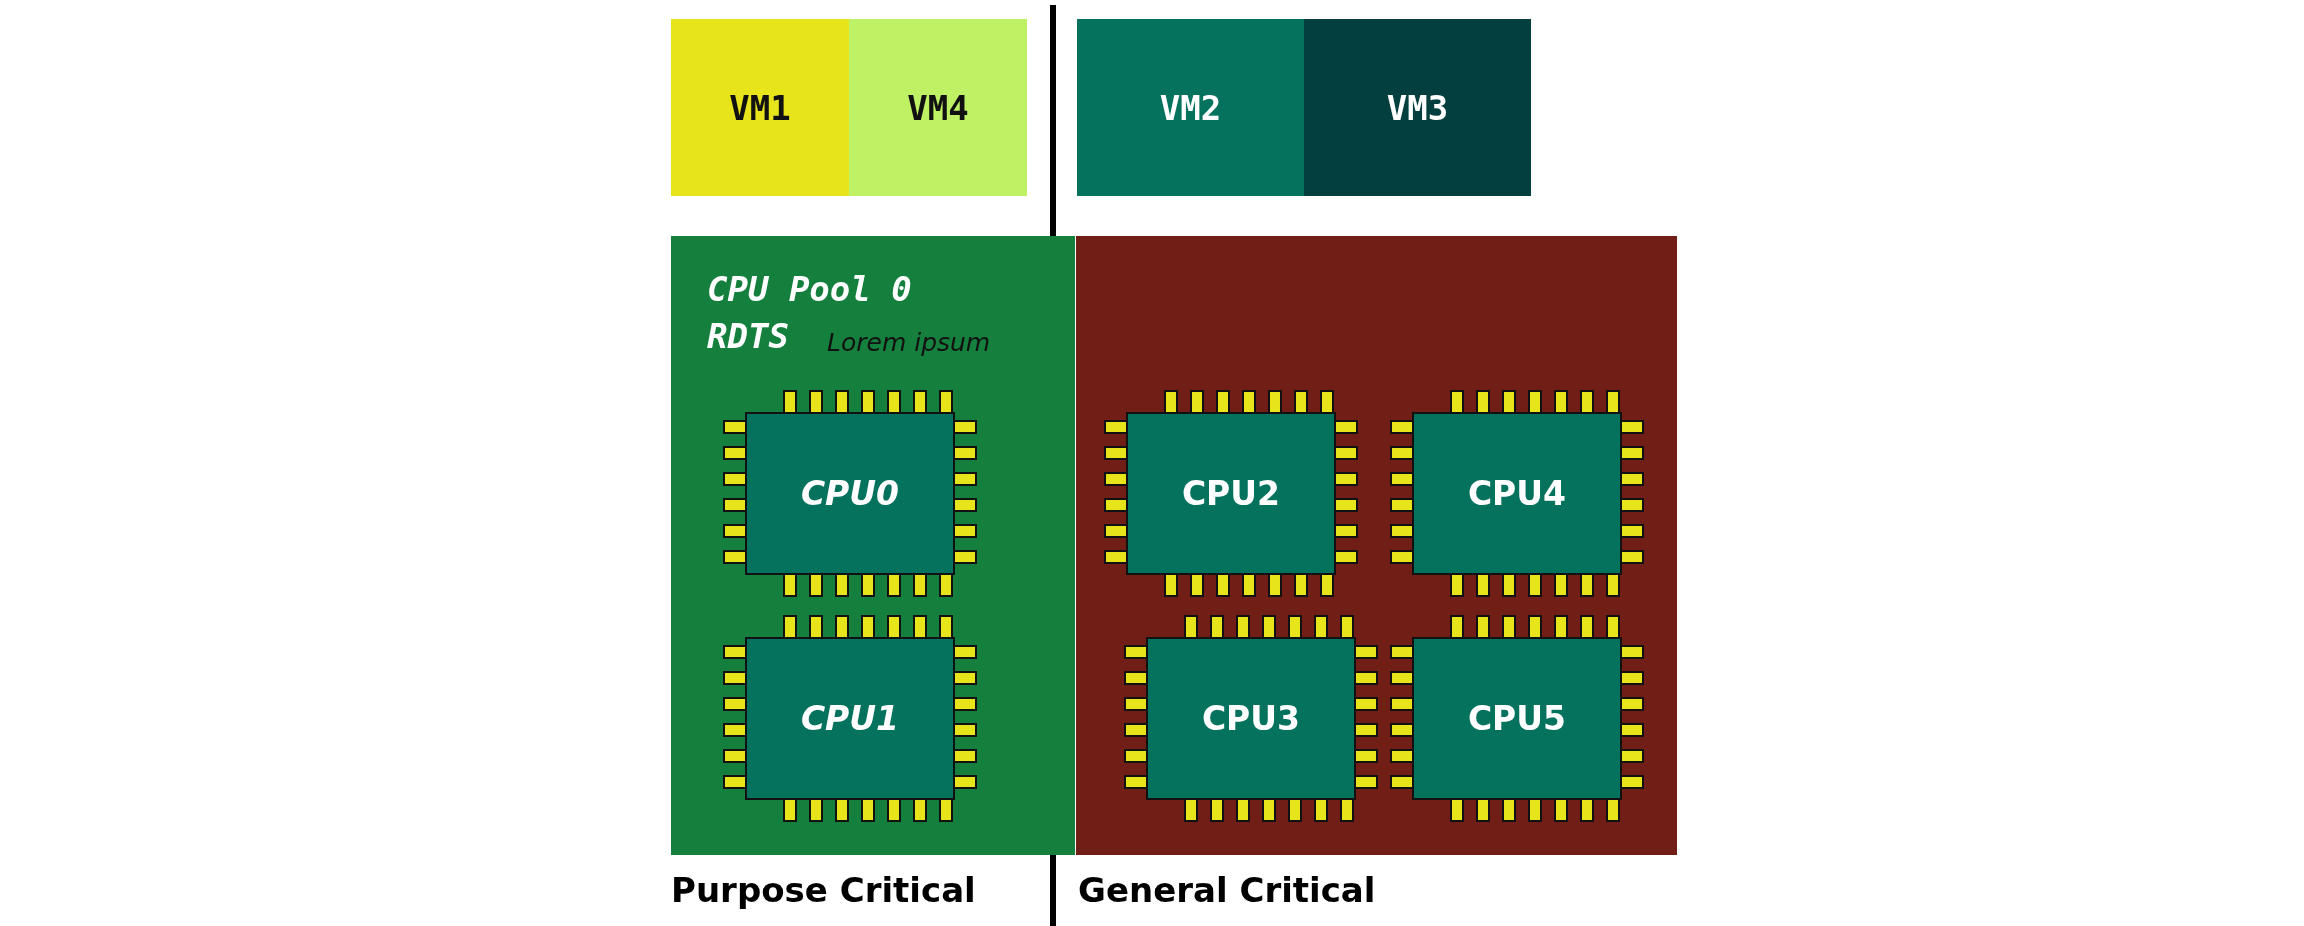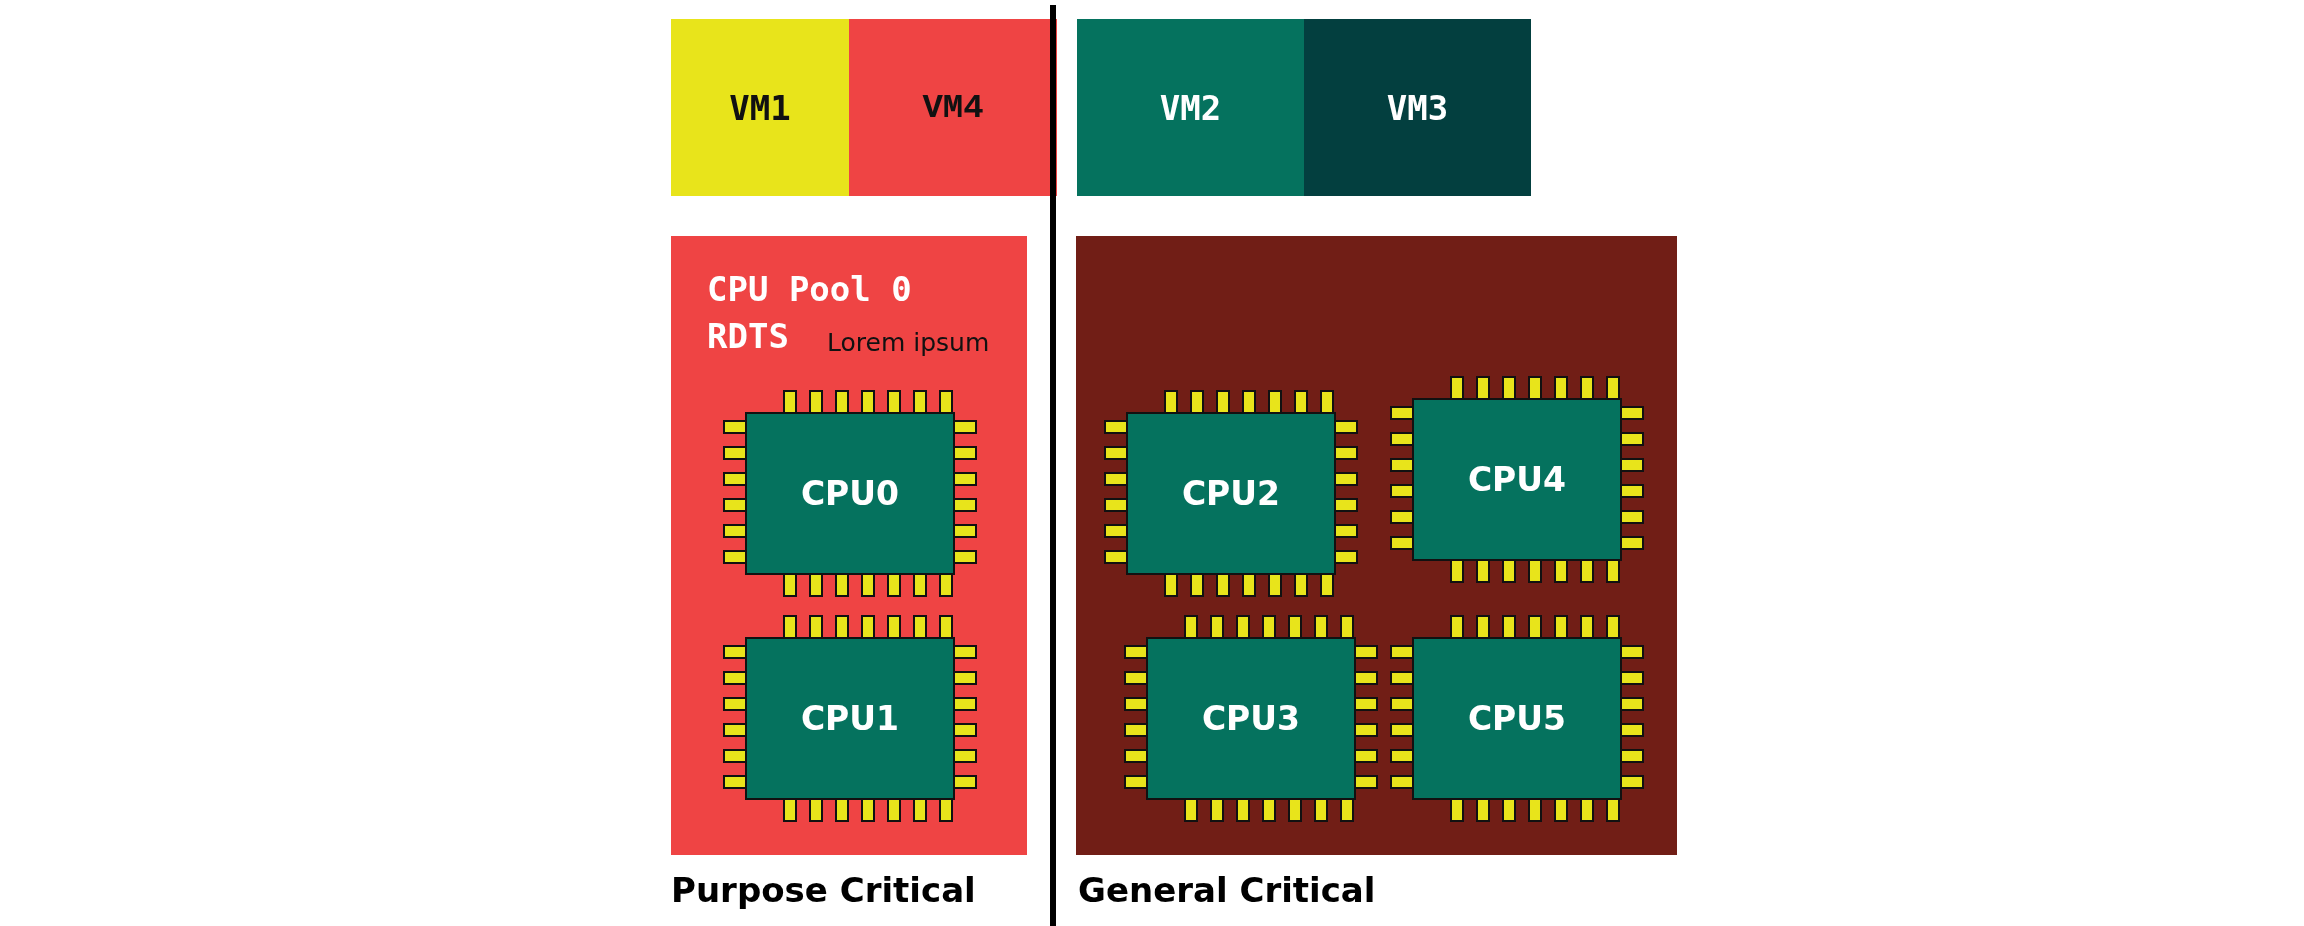--- a/index.html
+++ b/index.html
@@ -19,33 +19,33 @@
   .pin.v { width:14px; height:24px; }
   .pin.h { width:24px; height:14px; }
   .caption { position:absolute; top:870px; font-family:"DejaVu Sans", sans-serif; font-weight:bold; font-size:34px; color:#000; }
 </style>
 </head>
 <body>
 
 <div class="vm" style="left:671px;width:178px;background:#e8e41b;color:#111;">
   <span>VM1</span>
 </div>
-<div class="vm" style="left:849px;width:208px;background:#ef4444;color:#111;font-family:Liberation Mono, monospace;">
+<div class="vm" style="left:849px;width:178px;background:#bef264;color:#111;">
   <span>VM4</span>
 </div>
 <div class="vm" style="left:1077px;width:227px;background:#05725e;color:#fff;">
   <span>VM2</span>
 </div>
 <div class="vm" style="left:1304px;width:227px;background:#033f3f;color:#fff;">
   <span>VM3</span>
 </div>
 
 <div class="divider"></div>
 
-<div class="pool" style="left:671px;width:356px;background:#ef4444;">
+<div class="pool" style="left:671px;width:404px;background:#15803d;font-style:italic;">
   <div class="pool-title">CPU Pool 0
 RDTS</div>
   <div class="lorem" style="left:156px;top:92px;">Lorem ipsum</div>
   <div class="chip" style="left:74px;top:176px;">
     <div class="body">
         <span>CPU0</span>
       </div>
   <div class="pin v" style="left: 38px; top: -22px;"></div>
       <div class="pin v" style="left: 64px; top: -22px;"></div>
       <div class="pin v" style="left: 90px; top: -22px;"></div>
@@ -131,21 +131,21 @@
       <div class="pin h" style="left: -22px; top: 86px;"></div>
       <div class="pin h" style="left: -22px; top: 112px;"></div>
       <div class="pin h" style="left: -22px; top: 138px;"></div>
       <div class="pin h" style="left: 208px; top: 8px;"></div>
       <div class="pin h" style="left: 208px; top: 34px;"></div>
       <div class="pin h" style="left: 208px; top: 60px;"></div>
       <div class="pin h" style="left: 208px; top: 86px;"></div>
       <div class="pin h" style="left: 208px; top: 112px;"></div>
       <div class="pin h" style="left: 208px; top: 138px;"></div>
     </div>
-  <div class="chip" style="left:336px;top:162px;">
+  <div class="chip" style="left:336px;top:176px;">
     <div class="body">
         <span>CPU4</span>
       </div>
   <div class="pin v" style="left: 38px; top: -22px;"></div>
       <div class="pin v" style="left: 64px; top: -22px;"></div>
       <div class="pin v" style="left: 90px; top: -22px;"></div>
       <div class="pin v" style="left: 116px; top: -22px;"></div>
       <div class="pin v" style="left: 142px; top: -22px;"></div>
       <div class="pin v" style="left: 168px; top: -22px;"></div>
       <div class="pin v" style="left: 194px; top: -22px;"></div>

